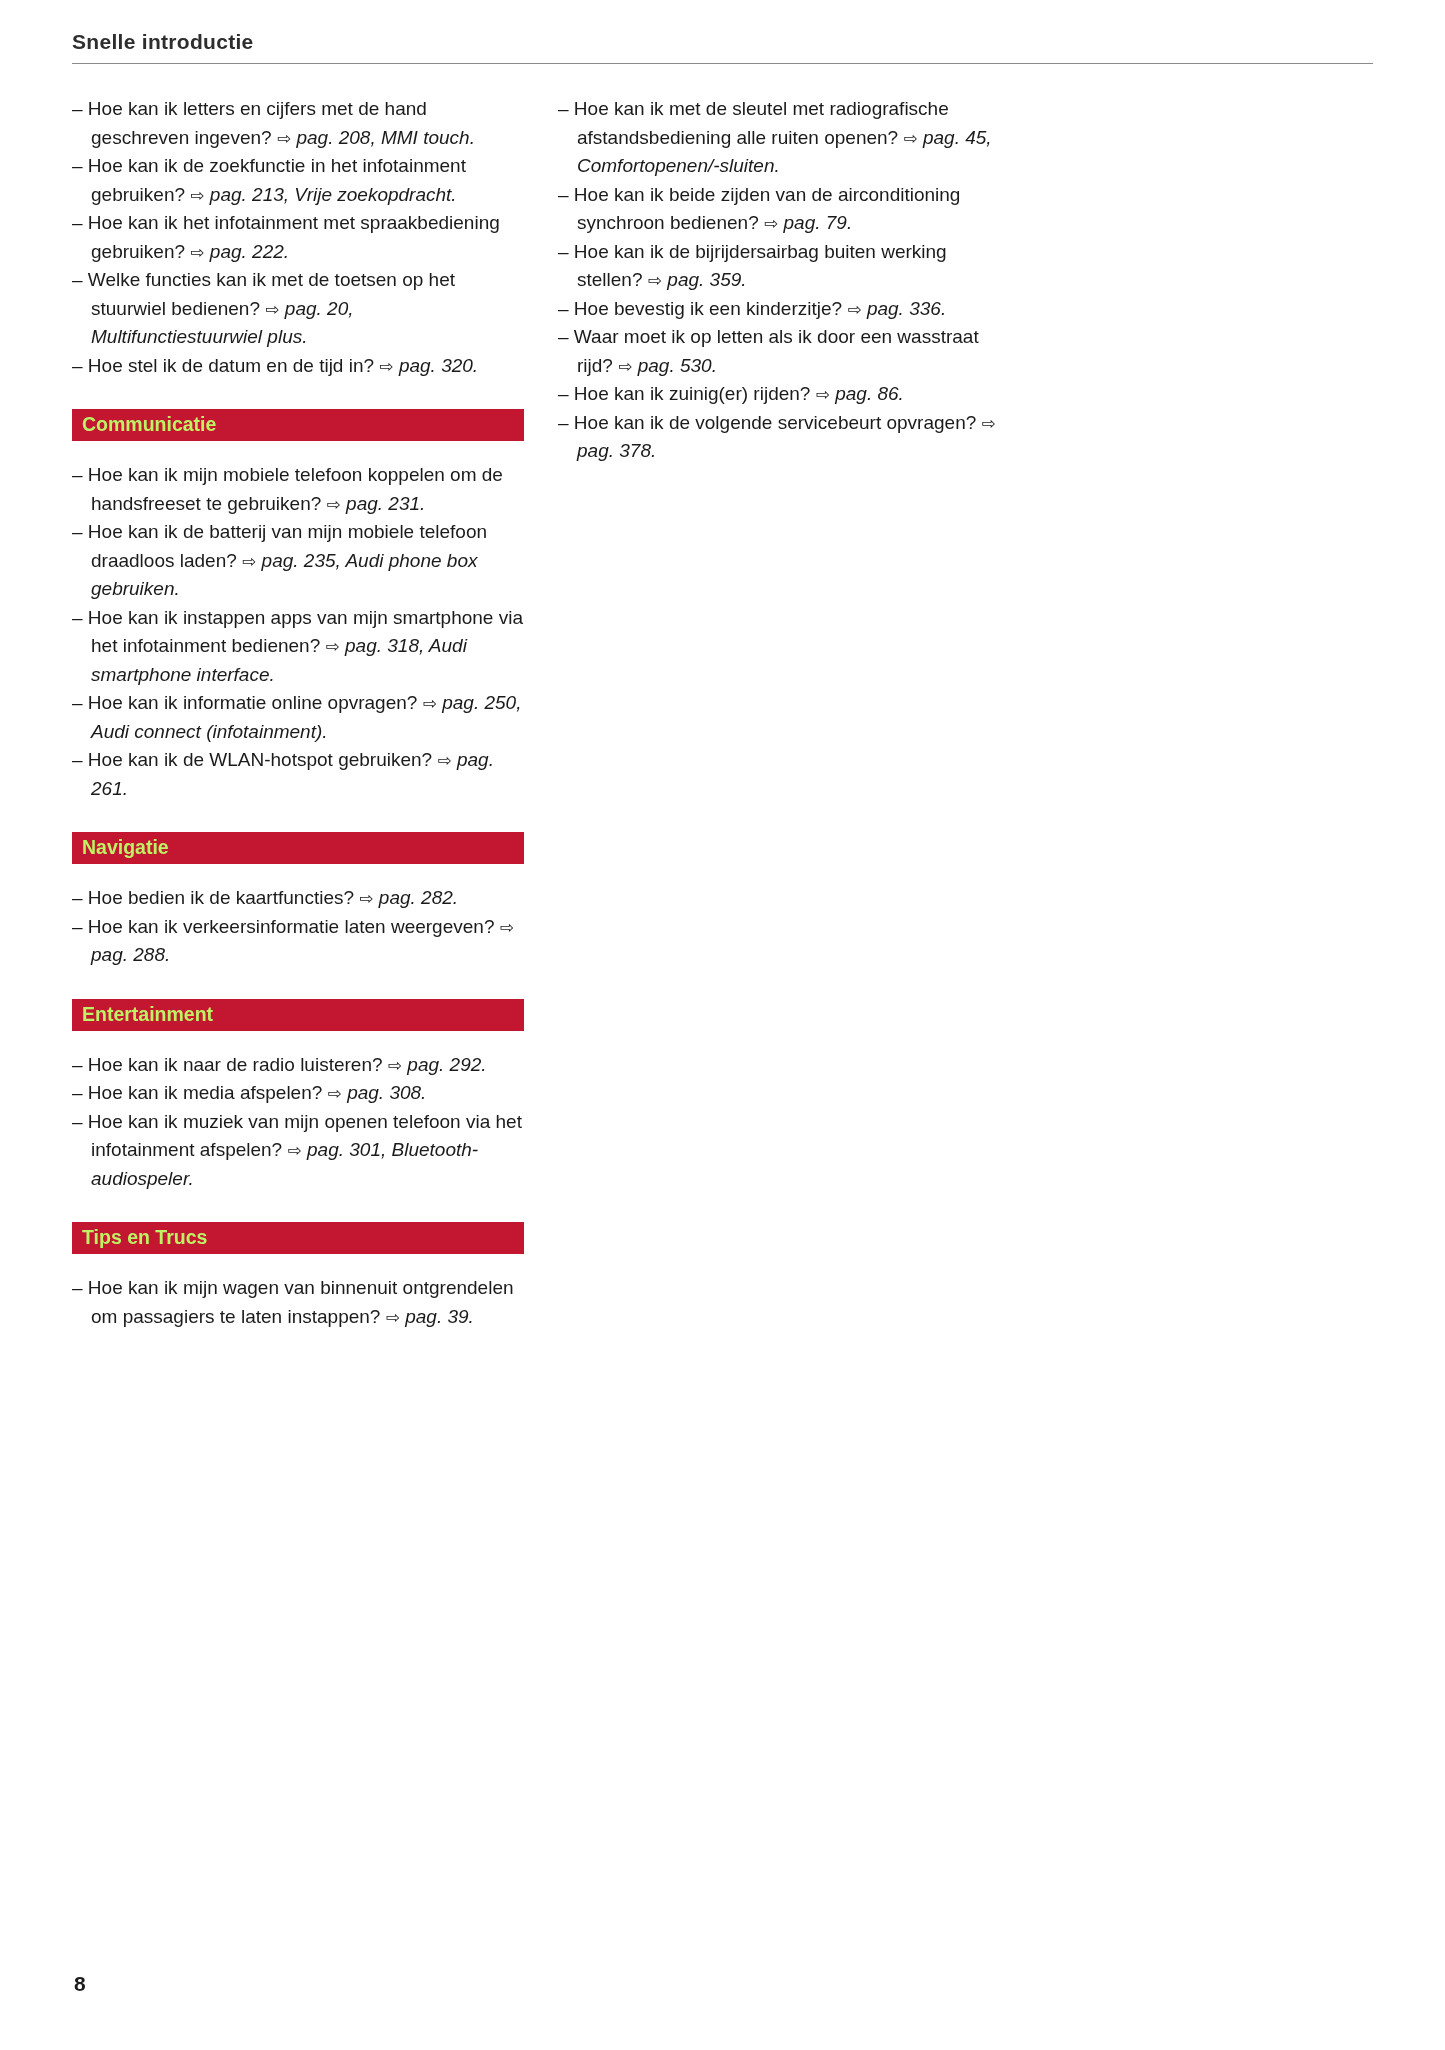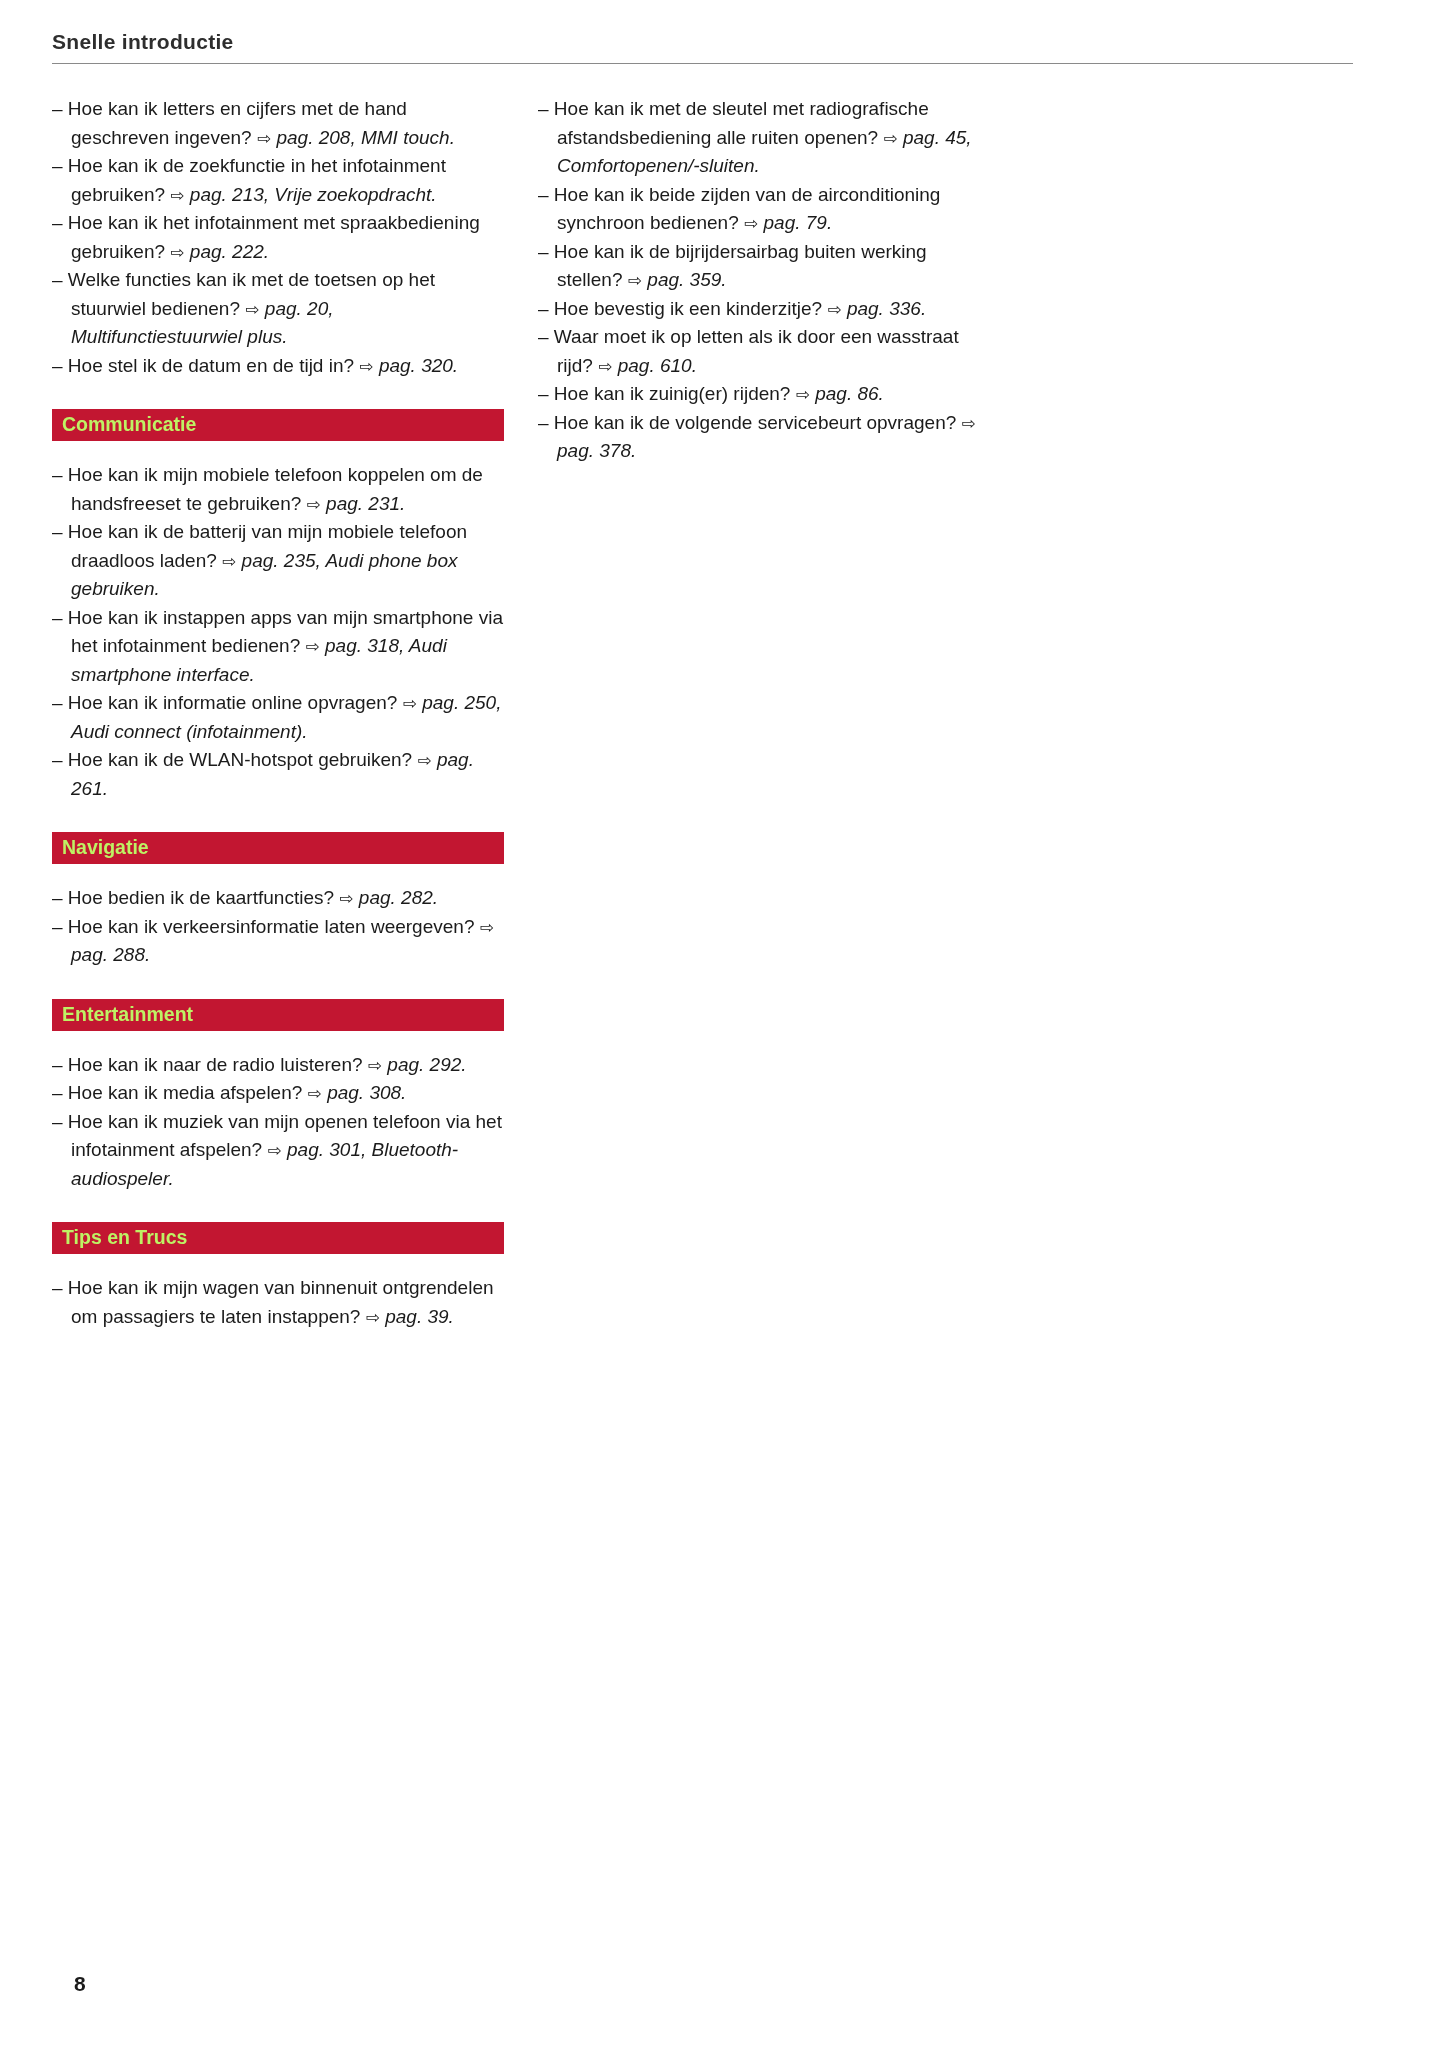--- a/index.html
+++ b/index.html
@@ -9,21 +9,21 @@
     height: 2050px;
     font-family: "Liberation Sans", sans-serif;
     color: #1b1b1b;
     position: relative;
     overflow: hidden;
   }
   .page {
     position: relative;
     width: 1445px;
     height: 2050px;
-    padding: 30px 72px 0 52px;
+    padding: 30px 72px 0 72px;
   }
   .chapter-title {
     font-size: 21px;
     font-weight: bold;
     color: #2e2e2e;
     letter-spacing: 0.3px;
   }
   .header-rule {
     width: 1301px;
     border-bottom: 1.6px solid #8a8a8a;
@@ -111,21 +111,21 @@
         <ul class="qlist">
           <li><span class="q">– Hoe kan ik mijn wagen van binnenuit ontgrendelen om passagiers te laten instappen? </span><span class="arrow">⇨</span><span class="ref"> pag. 39.</span></li>
         </ul>
       </div>
     <div class="col" id="col-1">
         <ul class="qlist">
           <li><span class="q">– Hoe kan ik met de sleutel met radiografische afstandsbediening alle ruiten openen? </span><span class="arrow">⇨</span><span class="ref"> pag. 45, Comfortopenen/-sluiten.</span></li>
           <li><span class="q">– Hoe kan ik beide zijden van de airconditioning synchroon bedienen? </span><span class="arrow">⇨</span><span class="ref"> pag. 79.</span></li>
           <li><span class="q">– Hoe kan ik de bijrijdersairbag buiten werking stellen? </span><span class="arrow">⇨</span><span class="ref"> pag. 359.</span></li>
           <li><span class="q">– Hoe bevestig ik een kinderzitje? </span><span class="arrow">⇨</span><span class="ref"> pag. 336.</span></li>
-          <li><span class="q">– Waar moet ik op letten als ik door een wasstraat rijd? </span><span class="arrow">⇨</span><span class="ref"> pag. 610.</span></li>
+          <li><span class="q">– Waar moet ik op letten als ik door een wasstraat rijd? </span><span class="arrow">⇨</span><span class="ref"> pag. 530.</span></li>
           <li><span class="q">– Hoe kan ik zuinig(er) rijden? </span><span class="arrow">⇨</span><span class="ref"> pag. 86.</span></li>
           <li><span class="q">– Hoe kan ik de volgende servicebeurt opvragen? </span><span class="arrow">⇨</span><span class="ref"> pag. 378.</span></li>
         </ul>
       </div>
   </main>
 
   <div class="pagenum">8</div>
 
 </div>
 

